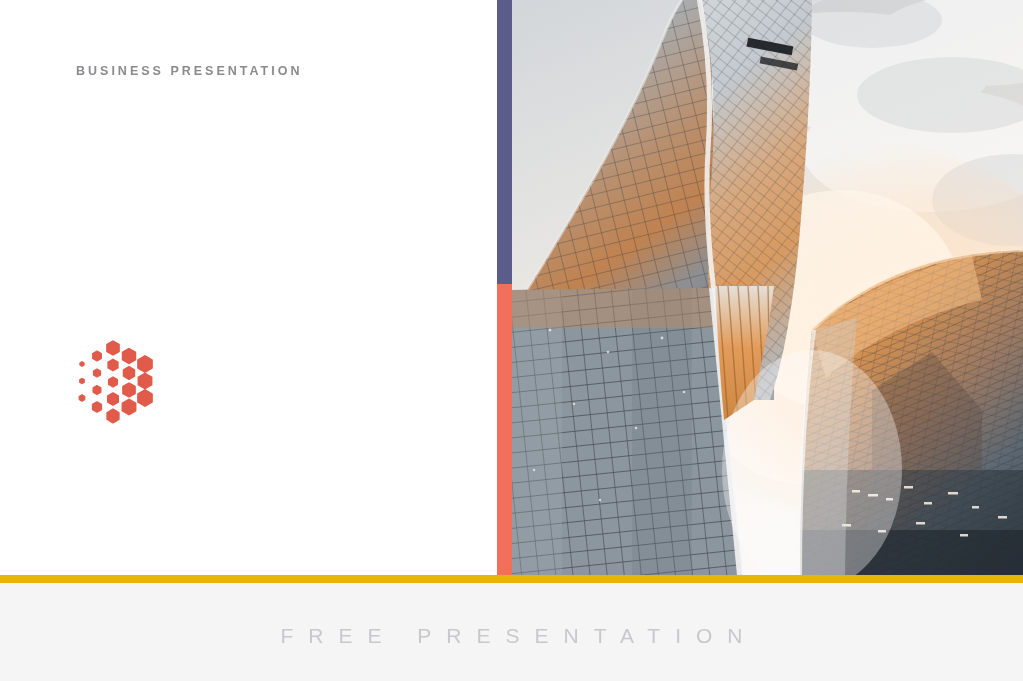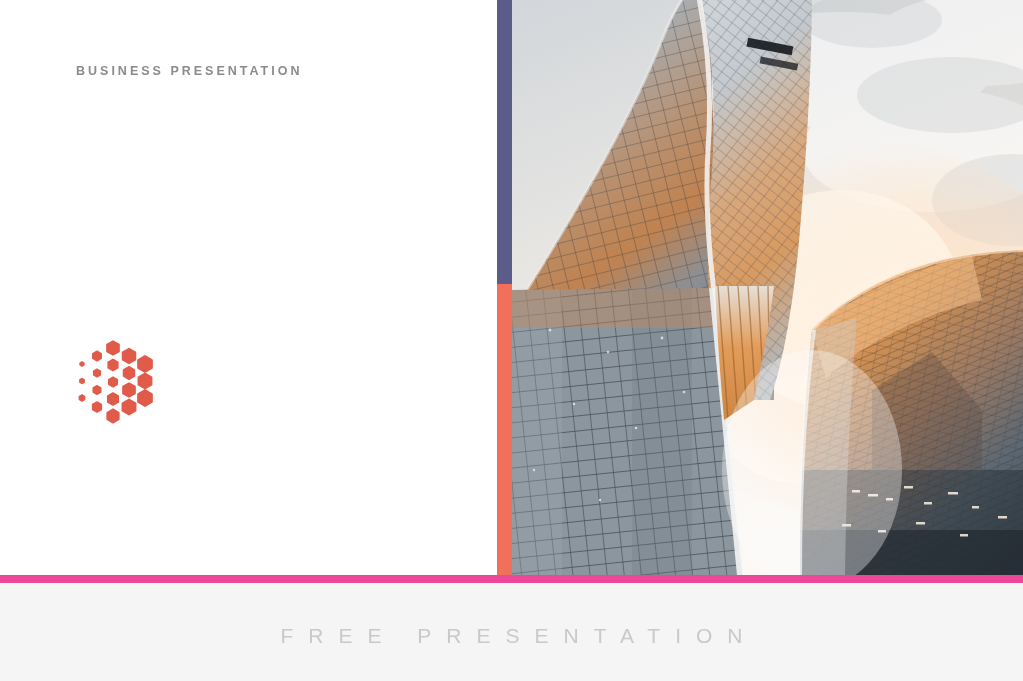--- a/index.html
+++ b/index.html
@@ -12,21 +12,21 @@
     height: 681px;
     overflow: hidden;
     font-family: "Liberation Sans", sans-serif;
     -webkit-font-smoothing: antialiased;
   }
 
   .slide {
     position: relative;
     width: 1023px;
     height: 681px;
-    background: #ec4899;
+    background: #eab308;
     overflow: hidden;
   }
 
   
   .left-panel {
     position: absolute;
     left: 0;
     top: 0;
     width: 497px;
     height: 575px;

